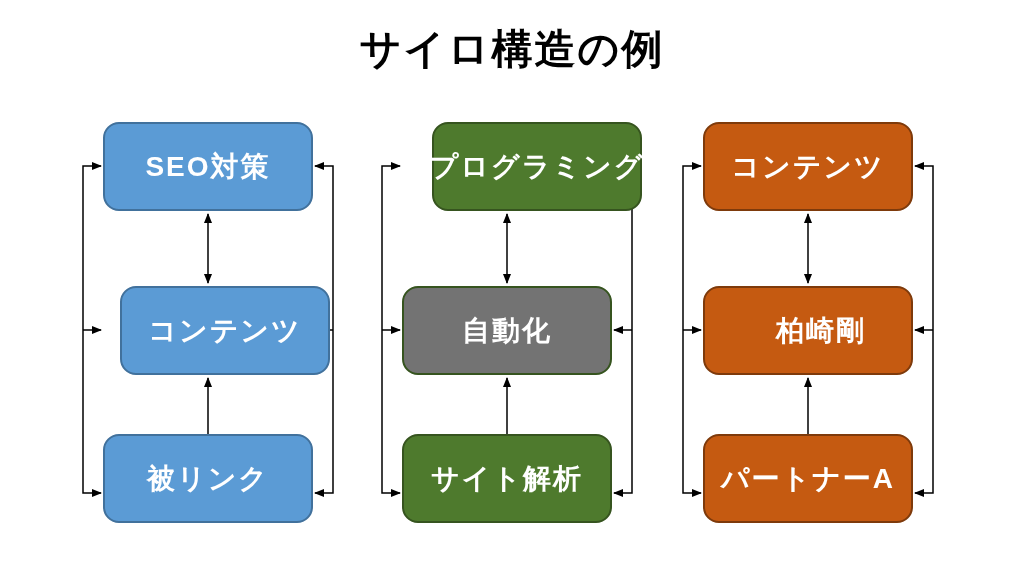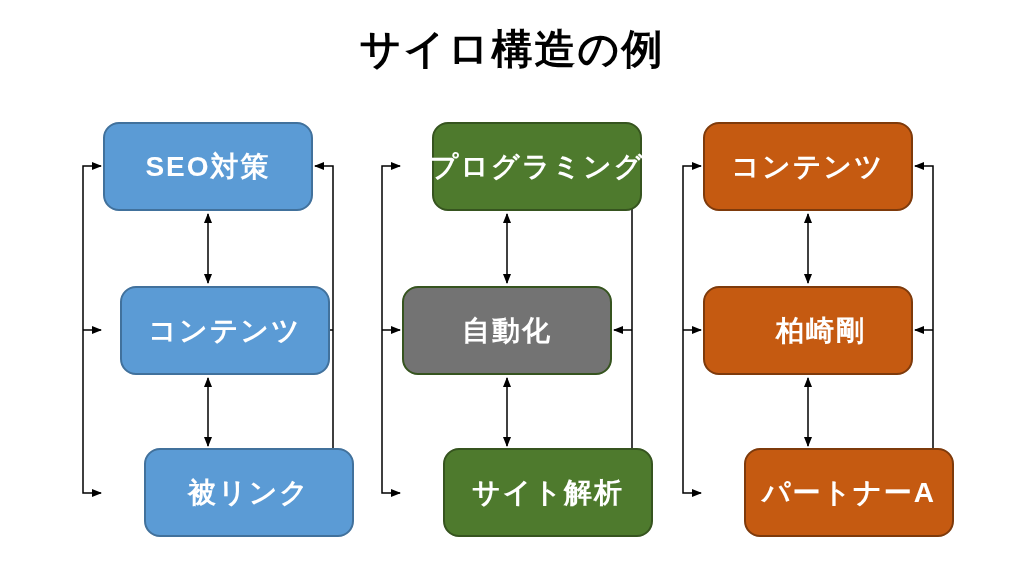--- a/index.html
+++ b/index.html
@@ -14,21 +14,21 @@
     position:absolute;width:210px;height:89px;
     border-radius:16px;border:2px solid #0369a1;
     box-sizing:border-box;
     display:flex;align-items:center;justify-content:center;
     color:#ffffff;font-size:28px;font-weight:700;letter-spacing:2px;
     text-align:center;white-space:nowrap;
   }
   
   .c1{left:103px;} .c2{left:402px;} .c3{left:703px;}
   
-  .r1{top:122px;} .r2{top:286px;} .r3{top:448px;margin-left:41px;}
+  .r1{top:122px;} .r2{top:286px;} .r3{top:434px;}
   #connectors{position:absolute;left:0;top:0;pointer-events:none;}
 </style>
 </head>
 <body>
 
 <div id="stage">
 
   <div class="title">サイロ構造の例</div>
 
   <svg id="connectors" width="1024" height="576" viewBox="0 0 1024 576">

